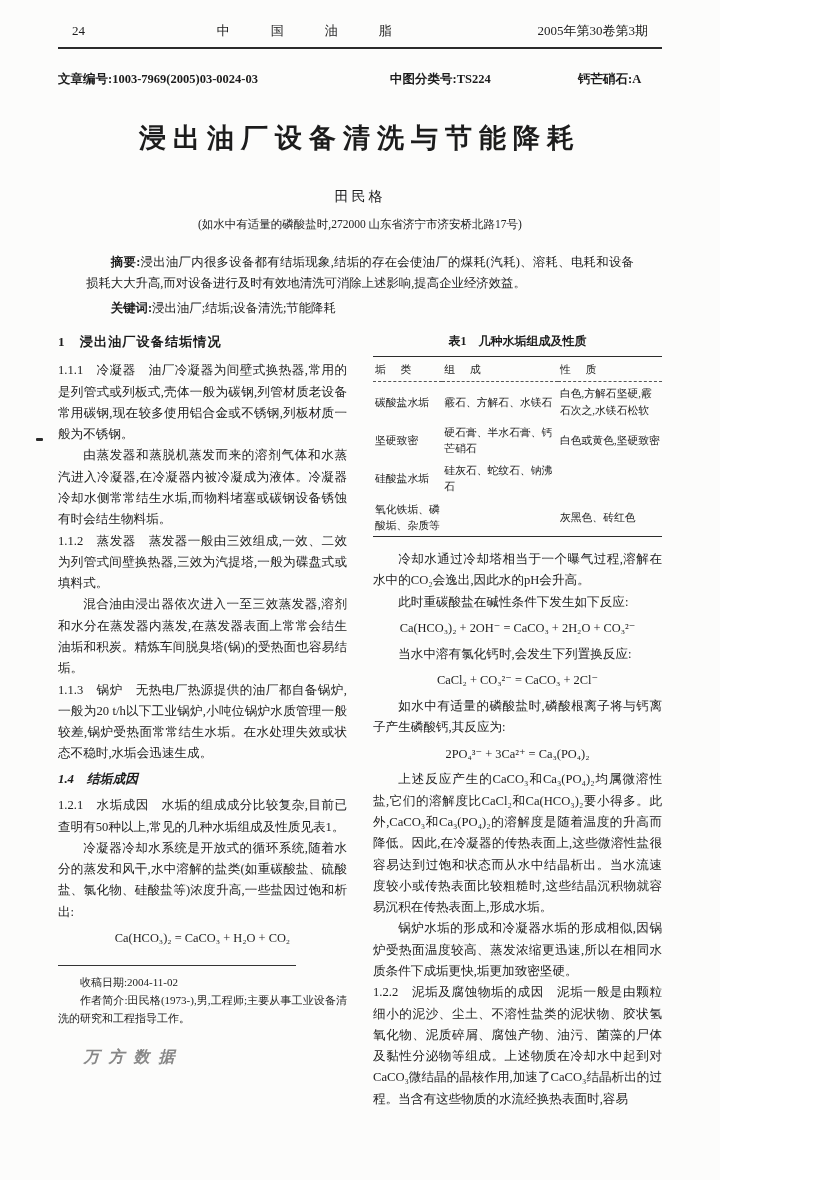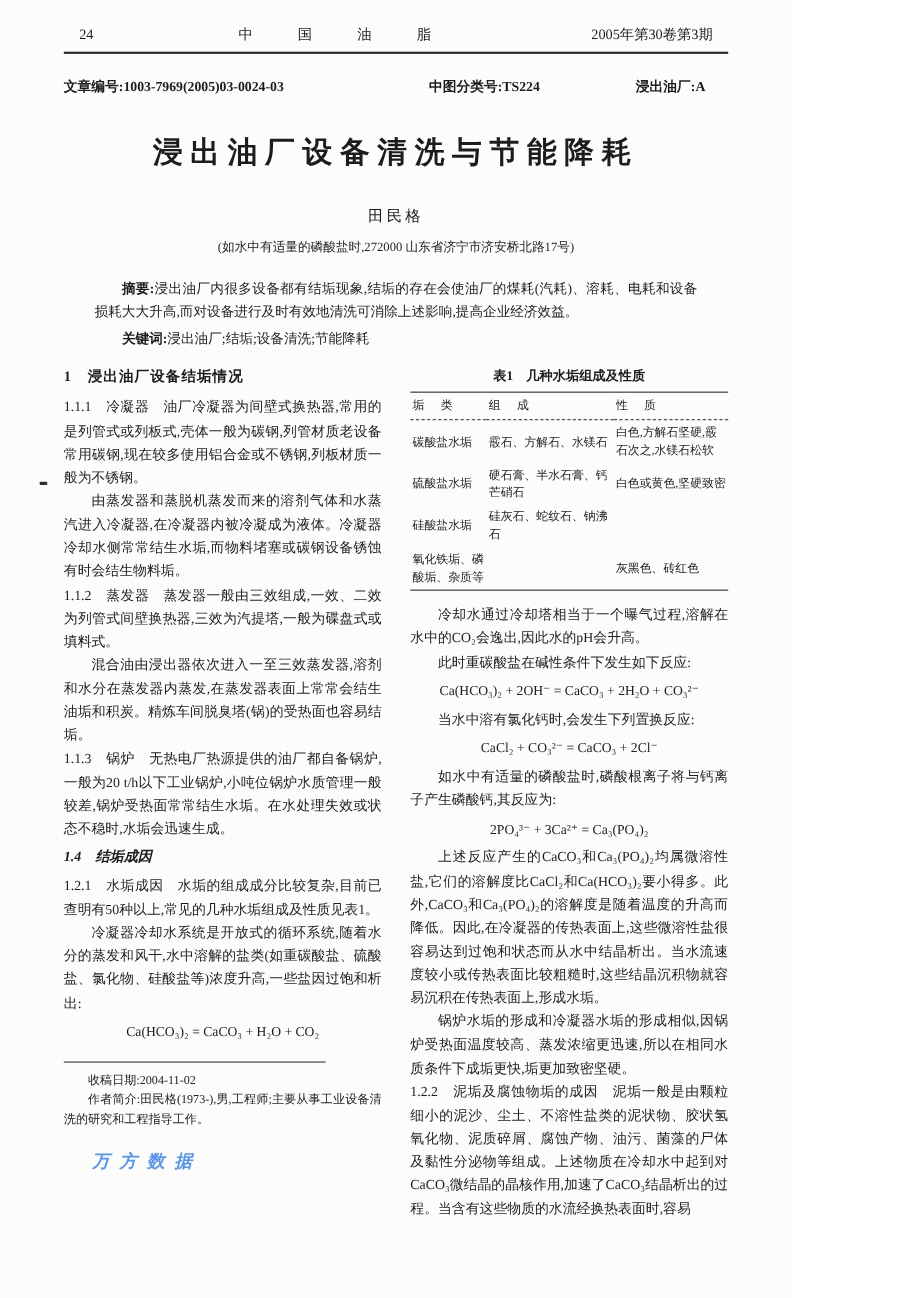--- a/index.html
+++ b/index.html
@@ -30,21 +30,21 @@
   .col{flex:1;min-width:0;font-size:12.6px;line-height:1.69;text-align:justify;}
   .h1x{font-weight:bold;font-size:13.2px;margin:0 0 7px 0;letter-spacing:1px;}
   .h2x{font-weight:bold;font-style:italic;font-size:12.8px;margin:4px 0 5px 0;}
   .p{margin:0;text-indent:2em;}
   .pn{margin:0;text-indent:0;}
   .formula{margin:5px 0 5px 0;text-align:center;text-indent:0;font-size:12.4px;}
   
   .fnrule{border:0;border-top:1.5px solid #333;width:238px;margin:16px 0 7px 0;}
   .fn{margin:0;font-size:11px;line-height:1.65;text-indent:2em;text-align:justify;color:#222;}
   .wm{margin-top:16px;font-size:16px;font-style:italic;font-weight:bold;
-      letter-spacing:9px;color:#3b82f6;text-indent:1.6em;opacity:.85;}
+      letter-spacing:9px;color:#737373;text-indent:1.6em;opacity:.85;}
   
   .tbl-caption{text-align:center;font-weight:bold;font-size:12px;margin:0 0 5px 0;}
   table.t1{width:100%;border-collapse:collapse;font-size:10.8px;line-height:1.5;
            border-top:1.5px solid #2b2b2b;border-bottom:1.5px solid #2b2b2b;margin-bottom:12px;}
   table.t1 th{font-weight:normal;letter-spacing:2px;padding:4px 2px;text-align:left;
               border-bottom:1px dashed #555;}
   table.t1 td{padding:3px 2px;vertical-align:middle;text-align:left;}
   .c-type{width:24%;} .c-comp{width:40%;} .c-prop{width:36%;}
   
   .mark{position:absolute;left:36px;top:438px;width:7px;height:3px;background:#2b2b2b;border-radius:1px;}
@@ -58,21 +58,21 @@
 
   <div class="page-head">
     <span>24</span>
     <span class="journal">中　国　油　脂</span>
     <span>2005年第30卷第3期</span>
   </div>
 
   <div class="meta-line">
     <span class="m1">文章编号:1003-7969(2005)03-0024-03</span>
     <span class="m2">中图分类号:TS224</span>
-    <span class="m3">浸出油厂:A</span>
+    <span class="m3">钙芒硝石:A</span>
   </div>
 
   <div class="art-title">浸出油厂设备清洗与节能降耗</div>
   <div class="art-author">田民格</div>
   <div class="art-affil">(如水中有适量的磷酸盐时,272000 山东省济宁市济安桥北路17号)</div>
 
   <p class="abs"><span class="blab">摘要:</span><span>浸出油厂内很多设备都有结垢现象,结垢的存在会使油厂的煤耗(汽耗)、溶耗、电耗和设备损耗大大升高,而对设备进行及时有效地清洗可消除上述影响,提高企业经济效益。</span></p>
   <p class="kw"><span class="blab">关键词:</span><span>浸出油厂;结垢;设备清洗;节能降耗</span></p>
 
   <div class="cols">
@@ -116,21 +116,21 @@
             <th class="c-prop">性　质</th>
           </tr>
         </thead>
         <tbody>
           <tr>
             <td>碳酸盐水垢</td>
             <td>霰石、方解石、水镁石</td>
             <td>白色,方解石坚硬,霰石次之,水镁石松软</td>
           </tr>
           <tr>
-            <td>硫酸盐水垢</td>
+            <td>坚硬致密</td>
             <td>硬石膏、半水石膏、钙芒硝石</td>
             <td>白色或黄色,坚硬致密</td>
           </tr>
           <tr>
             <td>硅酸盐水垢</td>
             <td>硅灰石、蛇纹石、钠沸石</td>
             <td></td>
           </tr>
           <tr>
             <td>氧化铁垢、磷酸垢、杂质等</td>

